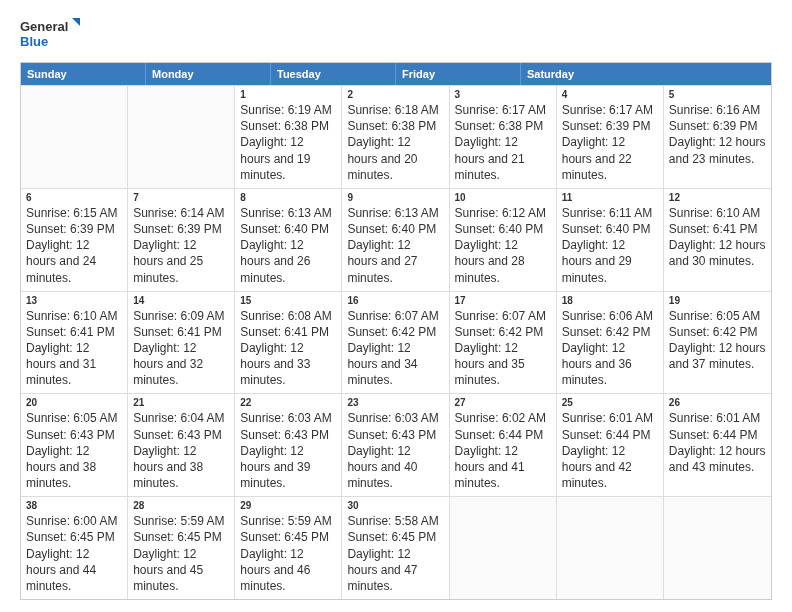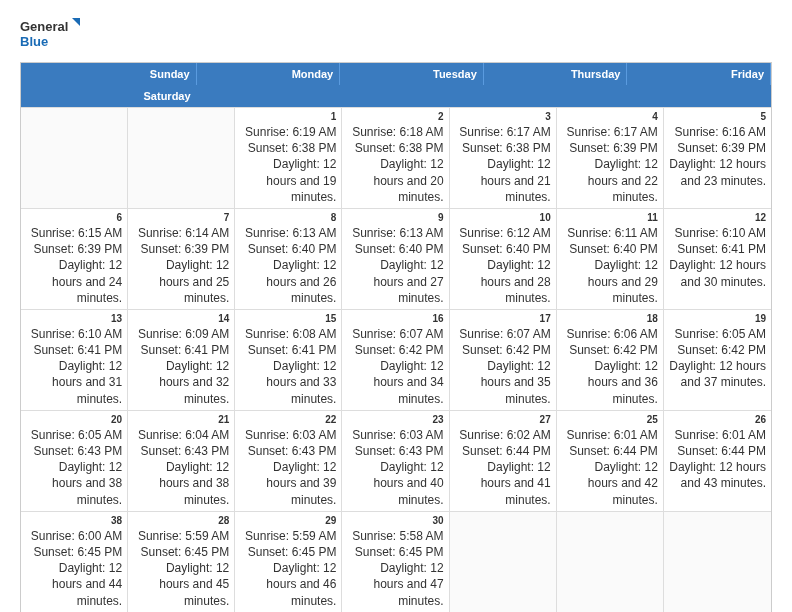--- a/index.html
+++ b/index.html
@@ -9,21 +9,20 @@
       font-family: Arial, sans-serif;
       background: #fff;
       overflow: hidden;
     }
     .page {
       width: 792px;
       height: 612px;
       padding: 16px 20px 12px 20px;
       display: flex;
       flex-direction: column;
-      text-align: right;
     }
     .header {
       display: flex;
       justify-content: space-between;
       align-items: flex-start;
       margin-bottom: 10px;
     }
     .logo {
       display: flex;
       align-items: center;
@@ -42,23 +41,22 @@
       color: #555;
     }
     .calendar {
       flex: 1;
       display: flex;
       flex-direction: column;
       border: 1px solid #ccc;
     }
     .cal-header {
       display: grid;
-      grid-template-columns: repeat(5, 1fr);
+      grid-template-columns: repeat(6, 1fr);
       background: #3a7bbf;
-      padding-left: 32px;
     }
     .cal-header-cell {
       color: #fff;
       font-size: 11px;
       font-weight: bold;
       padding: 5px 6px;
       border-right: 1px solid #5a9bdf;
     }
     .cal-header-cell:last-child { border-right: none; }
     .cal-body {
@@ -110,21 +108,20 @@
       <div class="main-title"></div>
       <div class="sub-title"></div>
     </div>
   </div>
 
   <div class="calendar">
     <div class="cal-header">
     <div class="cal-header-cell">Sunday</div>
         <div class="cal-header-cell">Monday</div>
         <div class="cal-header-cell">Tuesday</div>
-        <div class="cal-header-cell">Thursday</div>
         <div class="cal-header-cell">Friday</div>
         <div class="cal-header-cell">Saturday</div>
       </div>
     <div class="cal-body">
     <div class="cal-row">
           <div class="cal-cell empty"></div>
           <div class="cal-cell empty"></div>
           <div class="cal-cell">
           <span class="day-num">1</span>
           <div class="cell-text">Sunrise: 6:19 AM<br>Sunset: 6:38 PM<br>Daylight: 12 hours and 19 minutes.</div>

